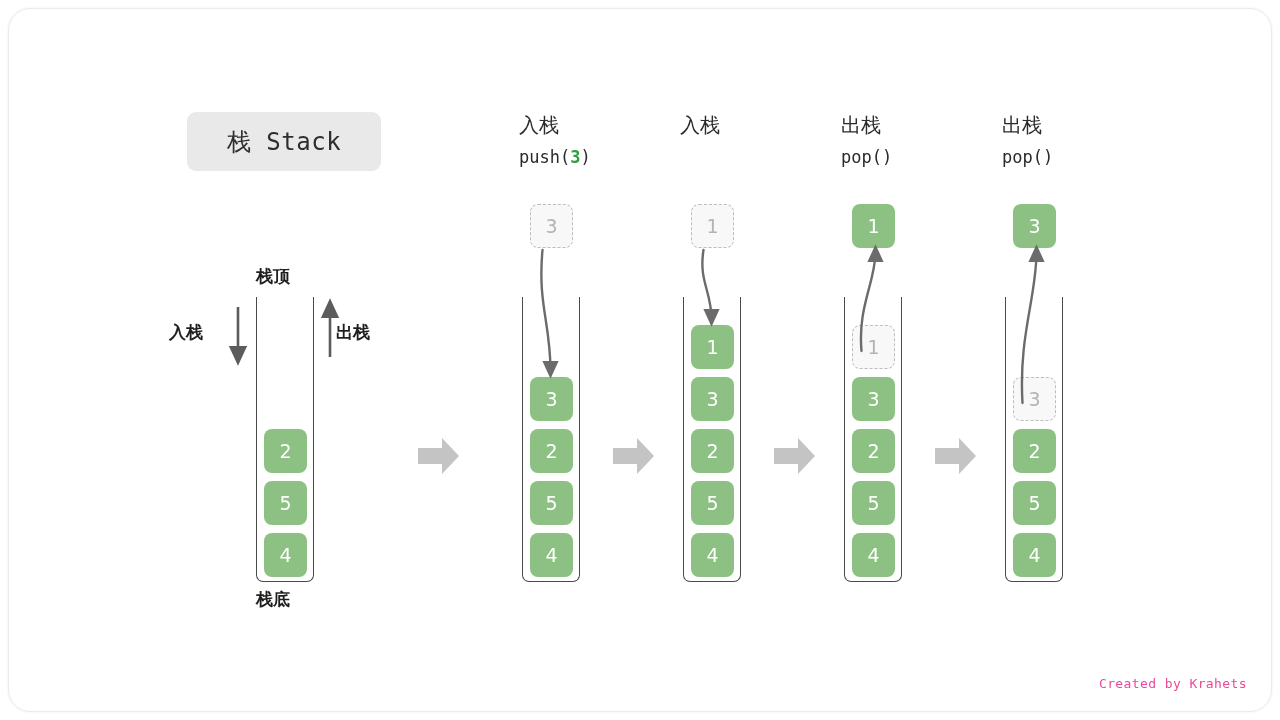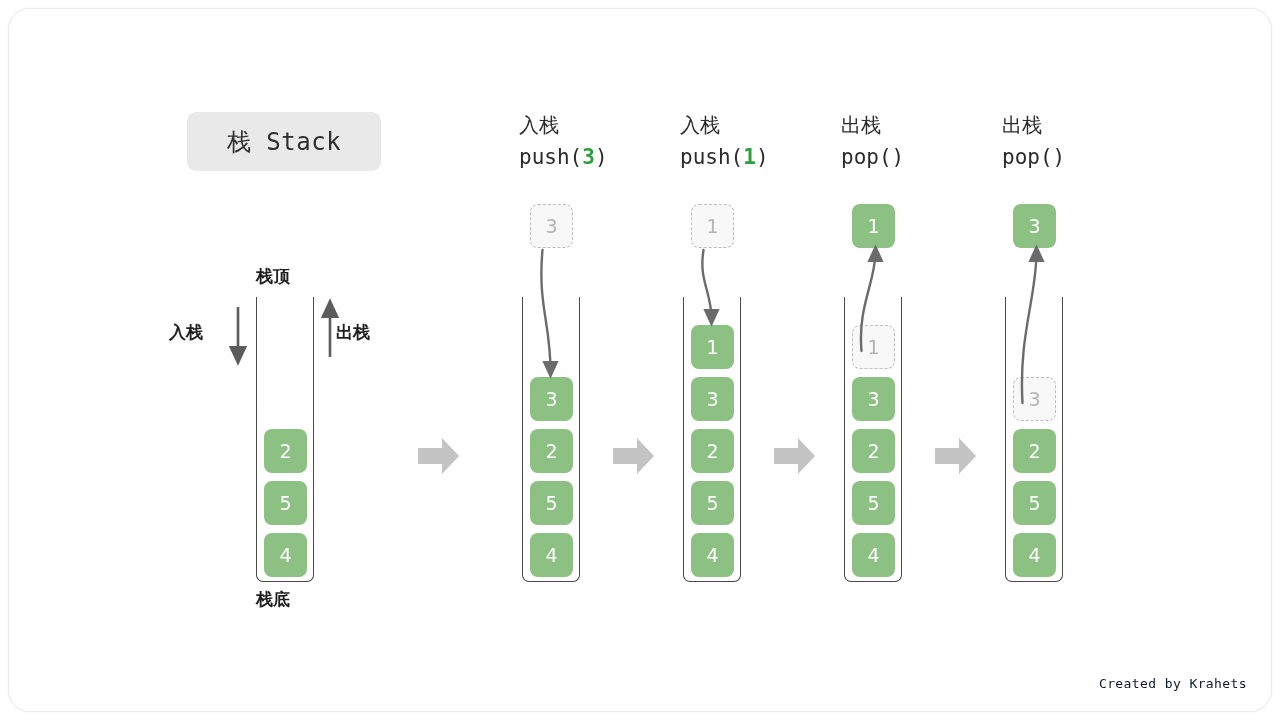--- a/index.html
+++ b/index.html
@@ -57,21 +57,21 @@
   }
   .col-head .cn {
     display: block;
     font-family: "DejaVu Sans", "Liberation Sans", sans-serif;
     font-size: 20px; line-height: 30px;
     white-space: nowrap;
   }
   .col-head .code {
     display: block;
     font-family: "DejaVu Sans Mono", "Liberation Mono", monospace;
-    font-size: 21px; line-height: 34px;
+    font-size: 17px; line-height: 34px;
     white-space: nowrap;
   }
   .col-head .code .arg { color: #2f9e41; font-weight: bold; }
 
   
   .stack-wrap { position: absolute; }
   .stack-u {
     position: absolute;
     left: 0; top: 0;
     width: 58px; height: 285px;
@@ -109,21 +109,21 @@
 
   
   #overlay { position: absolute; left: 0; top: 0; width: 1264px; height: 704px; pointer-events: none; }
 
   
   .footer {
     position: absolute;
     right: 26px; bottom: 22px;
     font-family: "DejaVu Sans Mono", "Liberation Mono", monospace;
     font-size: 13px;
-    color: #0f172a;
+    color: #ec4899;
     letter-spacing: 0.4px;
   }
 </style>
 </head>
 <body>
 
 <div id="frame">
   <div id="canvas">
 
     <div class="title-chip">栈 Stack</div>
@@ -147,21 +147,20 @@
         <div class="stack-wrap" style="left: 513px; top: 288px; width: 58px; height: 285px;">
           <div class="stack-u"></div>
         </div>
         <div class="cell filled" style="left: 521px; top: 368px;">3</div>
         <div class="cell filled" style="left: 521px; top: 420px;">2</div>
         <div class="cell filled" style="left: 521px; top: 472px;">5</div>
         <div class="cell filled" style="left: 521px; top: 524px;">4</div>
         <div class="cell ghost" style="left: 521px; top: 195px;">3</div>
         <div class="col-head" style="left: 671px;">
           <span class="cn">入栈</span>
-          <span class="code"><span>push(</span><span class="arg">1</span><span>)</span></span>
         </div>
         <div class="stack-wrap" style="left: 674px; top: 288px; width: 58px; height: 285px;">
           <div class="stack-u"></div>
         </div>
         <div class="cell filled" style="left: 682px; top: 316px;">1</div>
         <div class="cell filled" style="left: 682px; top: 368px;">3</div>
         <div class="cell filled" style="left: 682px; top: 420px;">2</div>
         <div class="cell filled" style="left: 682px; top: 472px;">5</div>
         <div class="cell filled" style="left: 682px; top: 524px;">4</div>
         <div class="cell ghost" style="left: 682px; top: 195px;">1</div>

